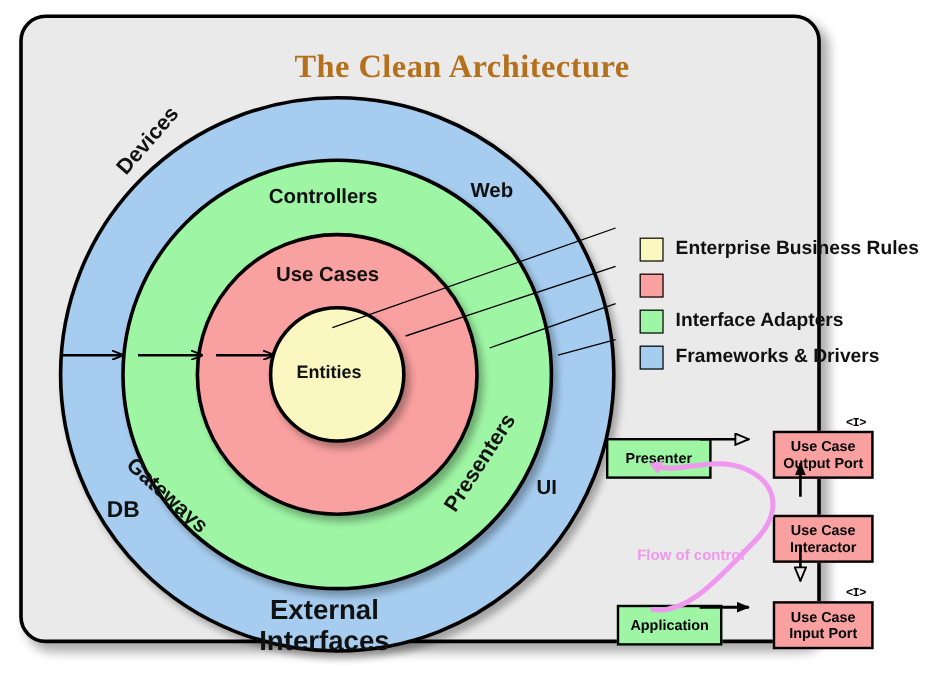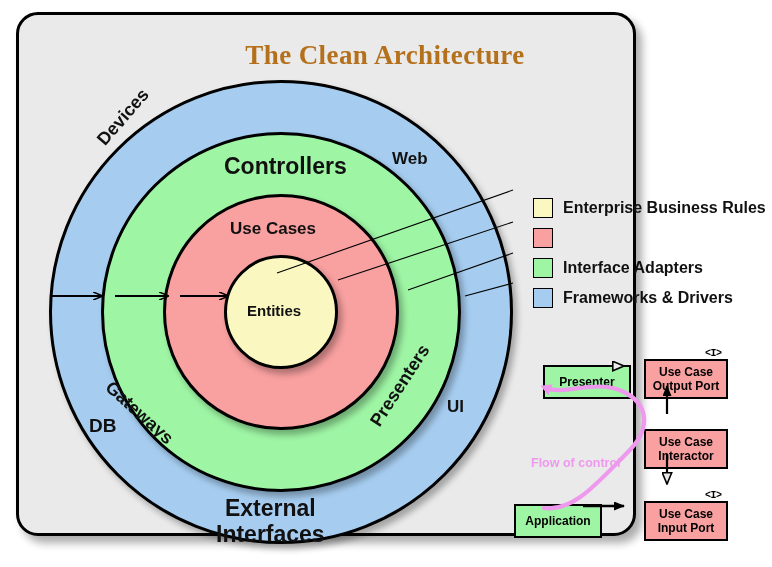--- a/index.html
+++ b/index.html
@@ -18,21 +18,21 @@
     position: relative;
     width: 772px;
     height: 567px;
   }
 
   
   .frame {
     position: absolute;
     left: 16px;
     top: 12px;
-    width: 620px;
+    width: 668px;
     height: 524px;
     background: #eaeaea;
     border: 3px solid #000000;
     border-radius: 22px;
     box-shadow: 6px 7px 9px rgba(0,0,0,0.33);
     box-sizing: border-box;
   }
 
   
   .title {
@@ -63,21 +63,21 @@
 
   
   .clabel {
     position: absolute;
     font-weight: bold;
     color: #111111;
     white-space: nowrap;
     line-height: 1.12;
     text-align: center;
   }
-  .lbl-controllers { left: 205px; top: 139px; font-size: 23px; }
+  .lbl-controllers { left: 205px; top: 139px; font-size: 17px; }
   .lbl-usecases    { left: 211px; top: 204px; font-size: 17px; }
   .lbl-entities    { left: 228px; top: 288px; font-size: 15px; }
   .lbl-web         { left: 373px; top: 134px; font-size: 17px; }
   .lbl-ui          { left: 428px; top: 382px; font-size: 17px; }
   .lbl-db          { left: 70px;  top: 400px; font-size: 19px; }
   .lbl-external    { left: 197px; top: 481px; font-size: 23px; }
 
   .lbl-devices {
     left: 74px; top: 121px; font-size: 18px;
     transform: rotate(-49deg);
@@ -130,21 +130,21 @@
     justify-content: center;
     text-align: center;
     font-size: 12px;
     font-weight: bold;
     color: #000000;
     line-height: 1.18;
   }
   .uml-green { background: #9ef5a4; }
   .uml-pink  { background: #f9a0a0; }
 
-  .box-presenter   { left: 524px; top: 350px; width: 88px; height: 34px; }
+  .box-presenter   { left: 486px; top: 350px; width: 88px; height: 34px; }
   .box-outport     { left: 625px; top: 344px; width: 84px; height: 40px; }
   .box-interactor  { left: 625px; top: 414px; width: 84px; height: 40px; }
   .box-controller  { left: 495px; top: 489px; width: 88px; height: 34px; }
   .box-inport      { left: 625px; top: 486px; width: 84px; height: 40px; }
 
   .iface-marker {
     position: absolute;
     font-size: 10px;
     font-weight: bold;
     font-family: "Liberation Mono", monospace;

